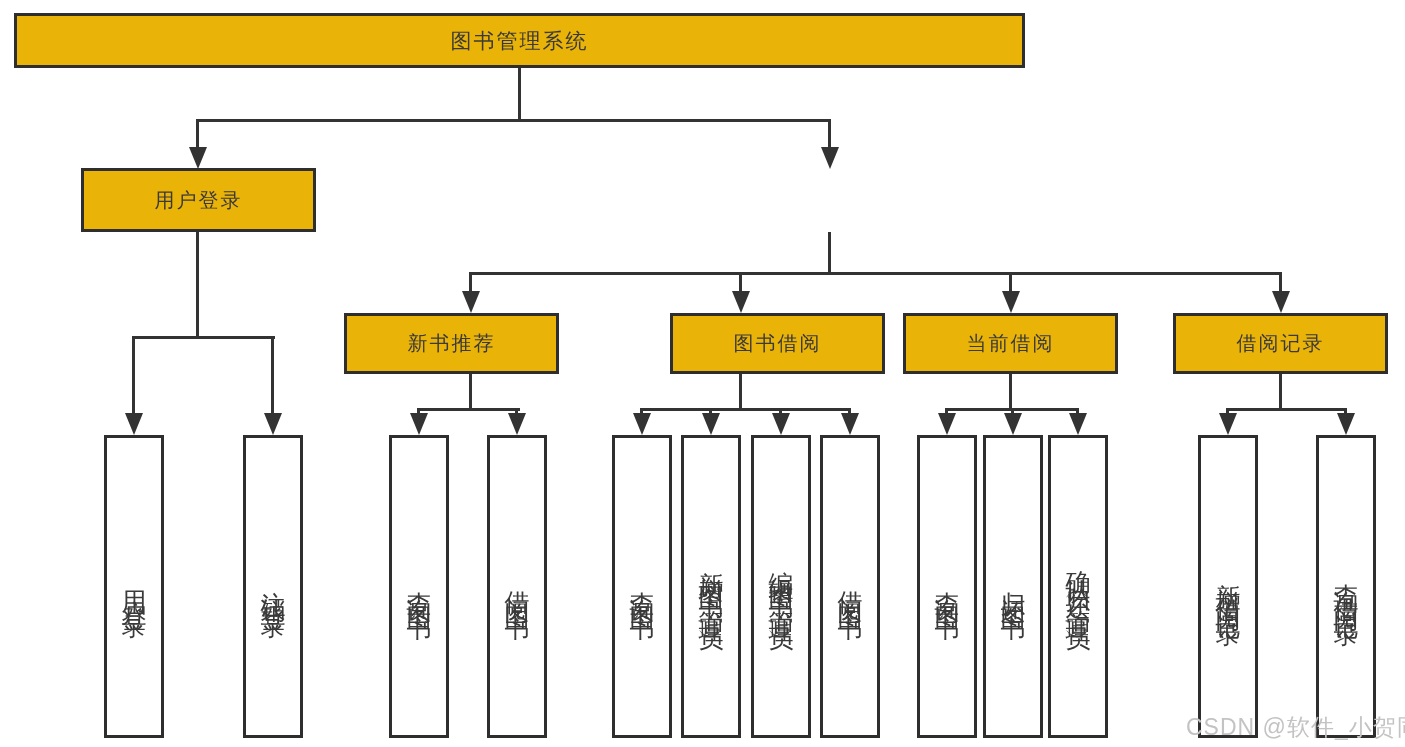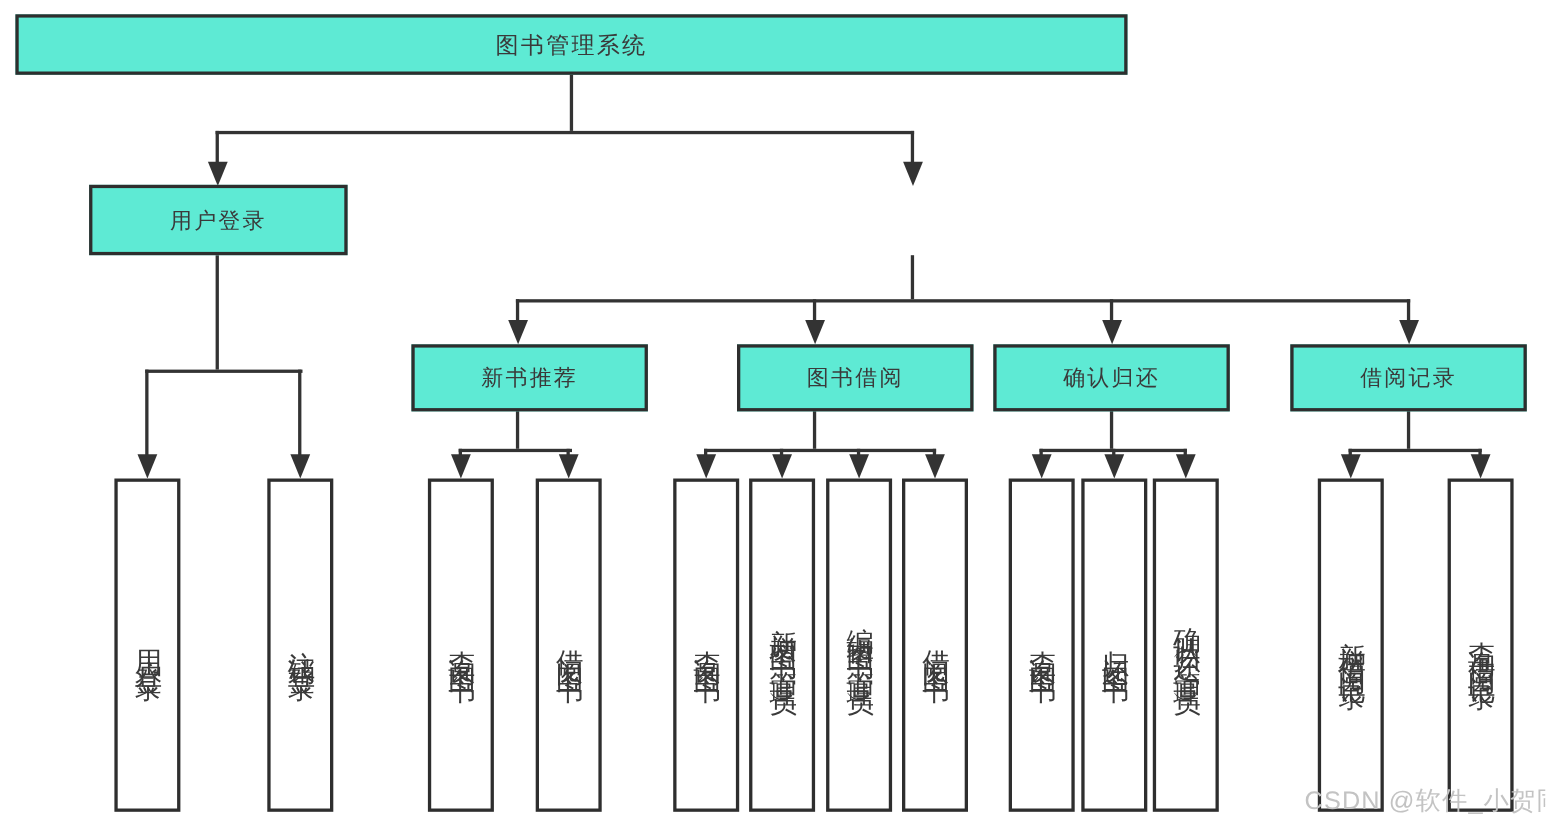--- a/index.html
+++ b/index.html
@@ -21,21 +21,21 @@
     position: absolute; width: 0; height: 0;
     border-left: 9px solid transparent;
     border-right: 9px solid transparent;
     border-top: 22px solid #333333;
   }
   
   .hbox {
     position: absolute;
     box-sizing: border-box;
     border: 3px solid #2e2e2e;
-    background: #5eead4;
+    background: #eab308;
     display: flex; align-items: center; justify-content: center;
     z-index: 2;
   }
   .root  { left: 14px;  top: 13px;  width: 1011px; height: 55px; font-size: 21px; }
   .lvl2  { top: 168px; width: 235px; height: 64px; font-size: 20px; }
   .lvl3  { top: 313px; width: 215px; height: 61px; font-size: 20px; }
   .vbox {
     position: absolute;
     top: 435px; width: 60px; height: 303px;
     box-sizing: border-box;
@@ -125,28 +125,28 @@
     </div>
 
   <div class="hbox root">
     <span class="label">图书管理系统</span>
   </div>
 
   <div class="hbox lvl2" style="left:81px">
     <span class="label">用户登录</span>
   </div>
 
-  <div class="hbox lvl3" style="left:374px">
+  <div class="hbox lvl3" style="left:344px">
     <span class="label">新书推荐</span>
   </div>
   <div class="hbox lvl3" style="left:670px">
     <span class="label">图书借阅</span>
   </div>
   <div class="hbox lvl3" style="left:903px">
-    <span class="label">确认归还</span>
+    <span class="label">当前借阅</span>
   </div>
   <div class="hbox lvl3" style="left:1173px">
     <span class="label">借阅记录</span>
   </div>
 
   <div class="vbox" style="left:104px">
     <span class="vtext">用户登录</span>
   </div>
   <div class="vbox" style="left:243px">
     <span class="vtext">注销登录</span>

